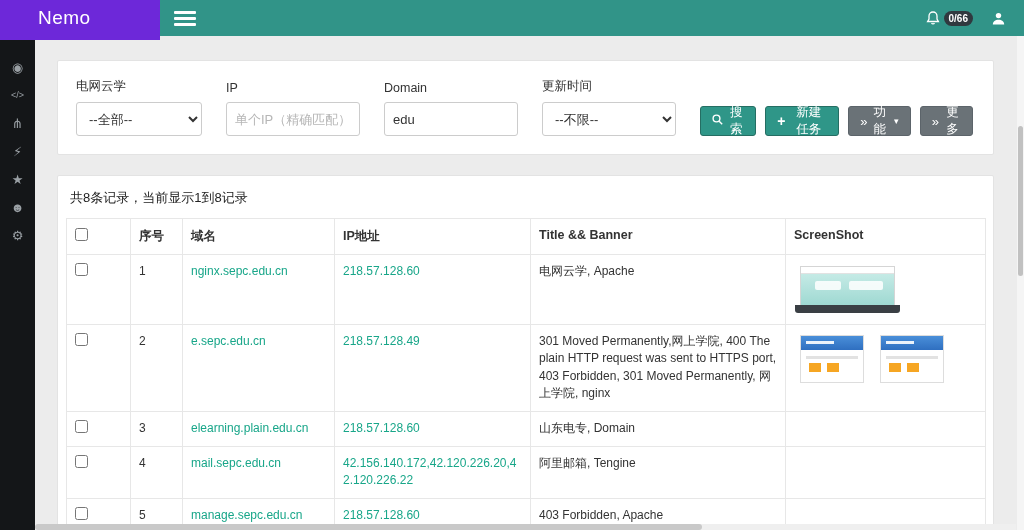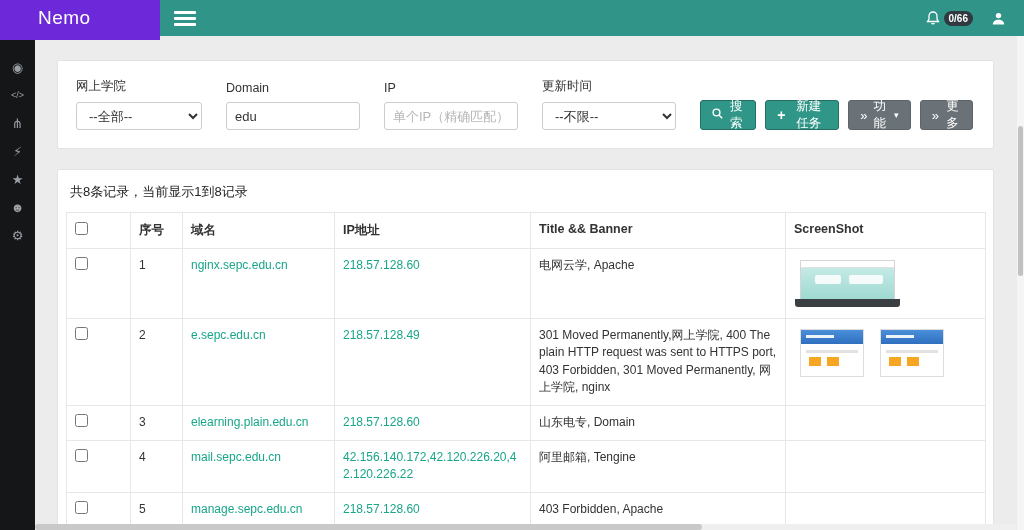--- a/index.html
+++ b/index.html
@@ -26,21 +26,21 @@
     line-height:15px; height:15px; }
 
   
   .main { position:absolute; top:36px; left:35px; width:989px; height:494px; padding:24px 30px 0 22px; }
   .card { background:#fff; border:1px solid #e3e3e3; border-radius:2px; }
 
   
   .filter-card { padding:17px 20px 18px 18px; display:flex; align-items:flex-end; }
   .field { display:flex; flex-direction:column; margin-right:24px; }
   .field label { font-size:12.5px; color:#333; margin-bottom:7px; }
-  .field select, .field input { height:28px; border:1px solid #ccc; border-radius:3px;
+  .field select, .field input { height:34px; border:1px solid #ccc; border-radius:3px;
     font-size:13px; padding:0 8px; color:#333; background:#fff; outline:none;
     font-family:"Liberation Sans","DejaVu Sans",sans-serif; }
   .field input::placeholder { color:#b6b6b6; }
   .w1 { width:126px; } .w2 { width:134px; }
   .actions { display:flex; align-items:flex-end; gap:9px; }
   .btn { height:30px; border-radius:3px; border:1px solid transparent; color:#fff;
     font-size:12.5px; padding:0 11px; display:inline-flex; align-items:center; gap:5px; cursor:pointer;
     font-family:"Liberation Sans","DejaVu Sans",sans-serif; }
   .btn-teal { background:#2f9688; border-color:#256e63; }
   .btn-gray { background:#6a7277; border-color:#5c646a; }
@@ -120,32 +120,32 @@
   <div class="side-icon">⚡</div>
   <div class="side-icon">★</div>
   <div class="side-icon">☻</div>
   <div class="side-icon">⚙</div>
 </div>
 
 <div class="main">
 
   <div class="card filter-card">
     <div class="field">
-      <label>网上学院</label>
+      <label>电网云学</label>
       <select class="w1">
         <option>--全部--</option>
       </select>
     </div>
     <div class="field">
+      <label>IP</label>
+      <input class="w2" type="text" placeholder="单个IP（精确匹配）" style="">
+    </div>
+    <div class="field">
       <label>Domain</label>
       <input class="w2" type="text" value="edu" style="">
-    </div>
-    <div class="field">
-      <label>IP</label>
-      <input class="w2" type="text" placeholder="单个IP（精确匹配）" style="">
     </div>
     <div class="field">
       <label>更新时间</label>
       <select class="w2">
         <option>--不限--</option>
       </select>
     </div>
     <div class="actions">
       <button class="btn btn-teal">
         <span>

